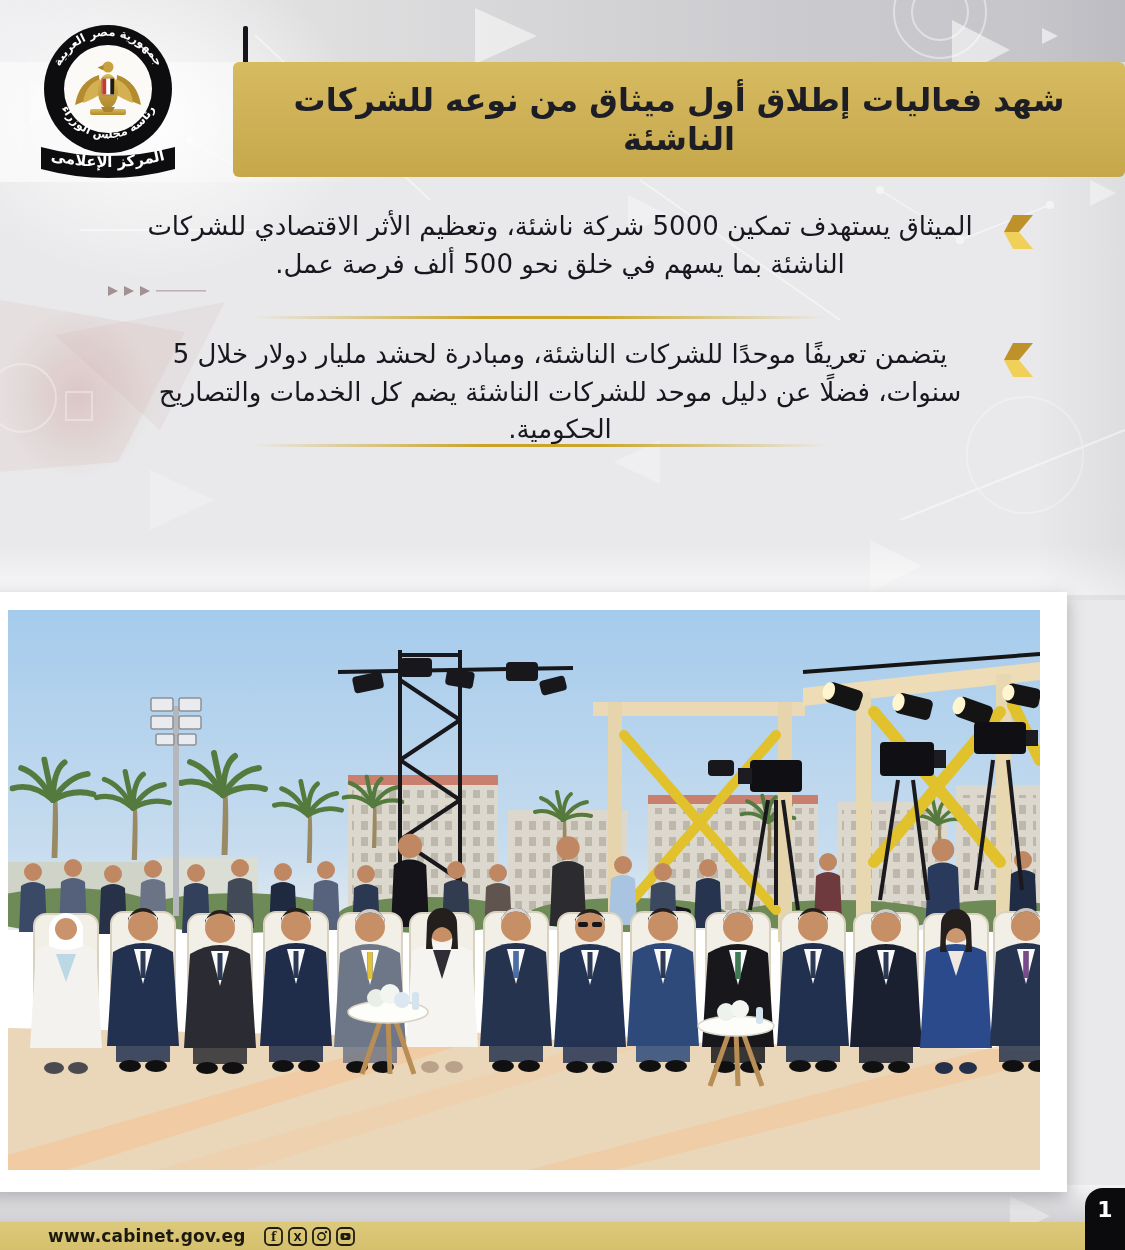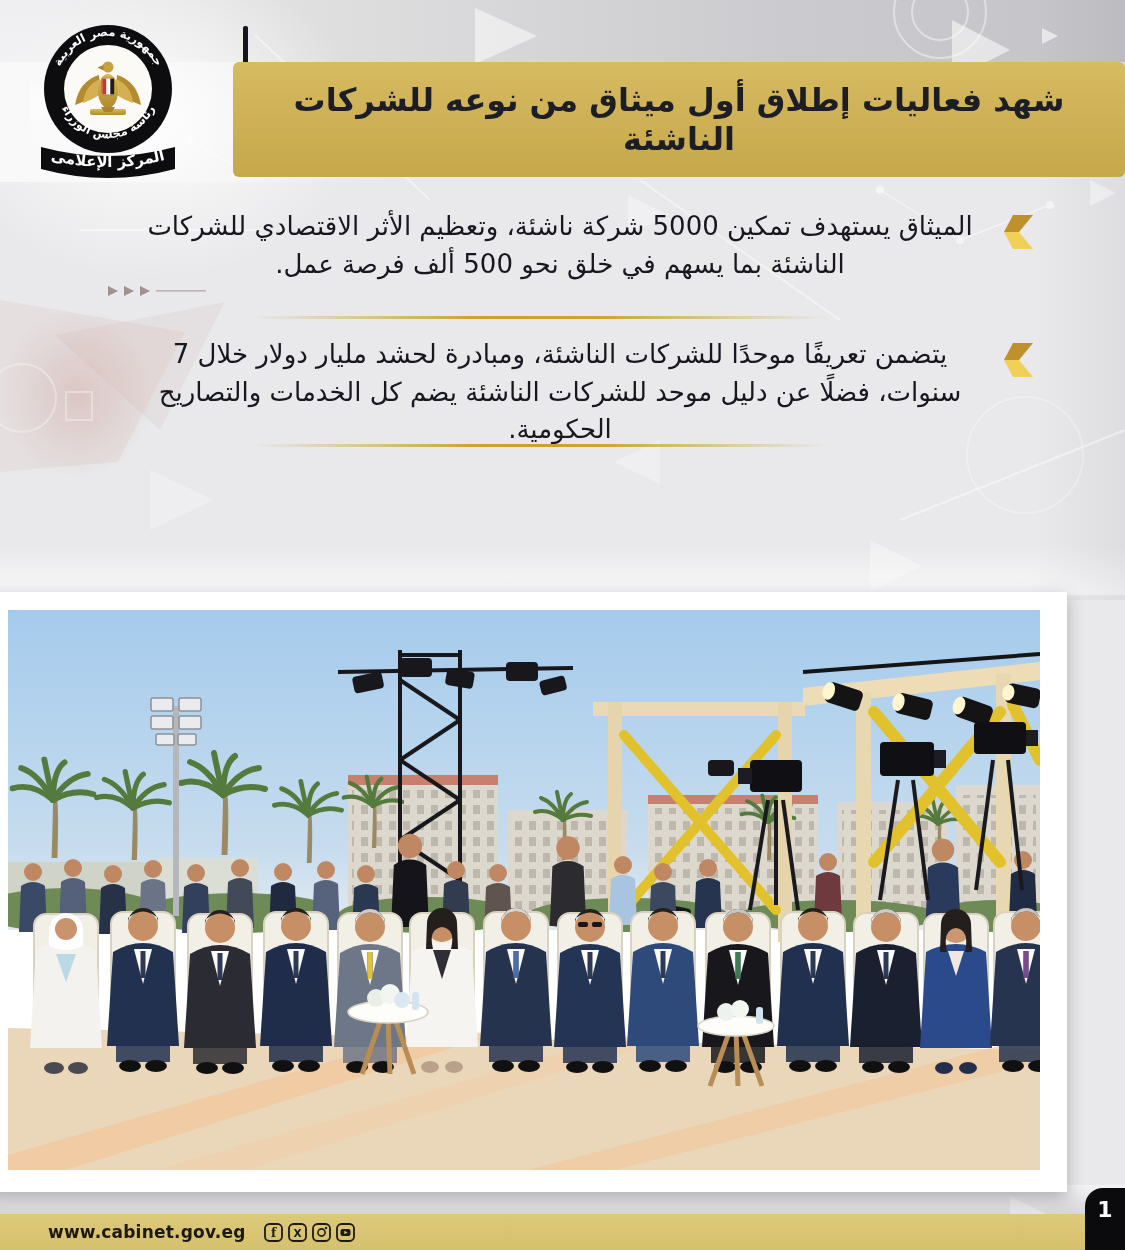--- a/index.html
+++ b/index.html
@@ -58,21 +58,21 @@
 
   
   .photo-frame{
     position:absolute;left:-14px;top:592px;width:1081px;height:600px;
     background:#ffffff;box-shadow:0 6px 16px rgba(60,60,70,.35);
   }
   .photo-frame svg.scene{position:absolute;left:22px;top:18px;width:1032px;height:560px;display:block;}
 
   
   .footer-bar{
-    position:absolute;left:0;bottom:0;width:1125px;height:36px;
+    position:absolute;left:0;bottom:0;width:1125px;height:28px;
     background:linear-gradient(180deg,#ddc97b,#d5c06c);
     display:flex;align-items:center;
   }
   .footer-url{
     margin-left:48px;font-size:17px;font-weight:bold;color:#1c1a10;letter-spacing:.2px;
   }
   .social{display:flex;gap:5px;margin-left:18px;align-items:center;}
   .social svg{display:block;}
 
   .page-badge{
@@ -192,21 +192,21 @@
     </svg>
     <p>الميثاق يستهدف تمكين 5000 شركة ناشئة، وتعظيم الأثر الاقتصادي للشركات الناشئة بما يسهم في خلق نحو 500 ألف فرصة عمل.</p>
   </div>
   <div class="divider d1"></div>
 
   <div class="bullet b2">
     <svg class="chev" viewBox="0 0 30 36">
       <polygon points="29,1 9,1 0,18 15,18" fill="#bf912a"></polygon>
       <polygon points="15,18 0,18 9,35 29,35" fill="#f0d058"></polygon>
     </svg>
-    <p>يتضمن تعريفًا موحدًا للشركات الناشئة، ومبادرة لحشد مليار دولار خلال 7 سنوات، فضلًا عن دليل موحد للشركات الناشئة يضم كل الخدمات والتصاريح الحكومية.</p>
+    <p>يتضمن تعريفًا موحدًا للشركات الناشئة، ومبادرة لحشد مليار دولار خلال 5 سنوات، فضلًا عن دليل موحد للشركات الناشئة يضم كل الخدمات والتصاريح الحكومية.</p>
   </div>
   <div class="divider d2"></div>
 
 
   <div class="photo-frame">
     <svg class="scene" viewBox="0 0 1032 560" preserveAspectRatio="none">
       <defs>
         <linearGradient id="sky" x1="0" y1="0" x2="0" y2="1">
           <stop offset="0" stop-color="#a5cbec"></stop>
             <stop offset="0.75" stop-color="#c7dcee"></stop>

